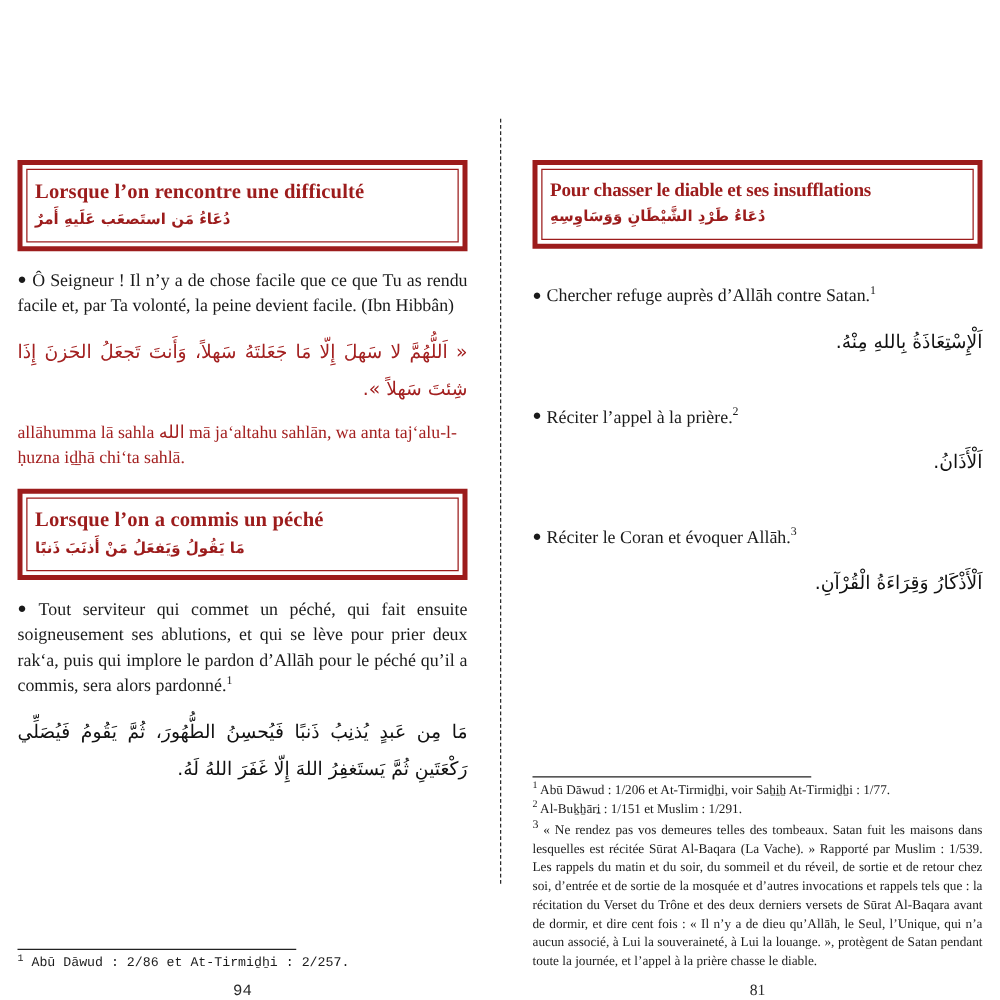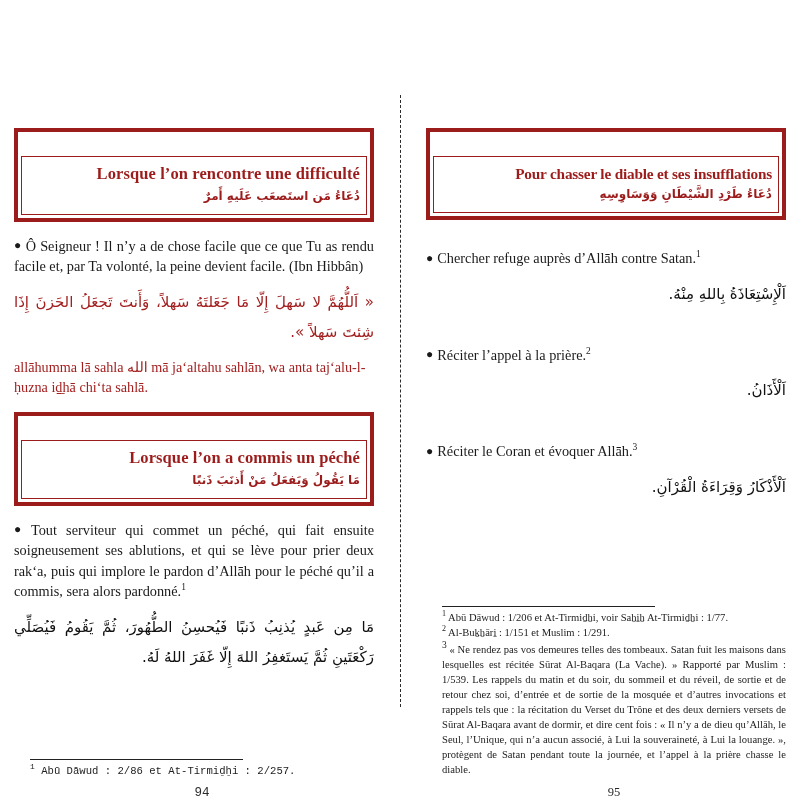--- a/index.html
+++ b/index.html
@@ -56,22 +56,21 @@
   
   .title-box {
     border: 4px solid #9c1c1c;
     padding: 3px;
     background: #ffffff;
     margin-bottom: 14px;
   }
   .title-box-inner {
     border: 1px solid #9c1c1c;
     padding: 7px 6px 9px 6px;
-    text-align: right;
-    margin-top: 21px;
+    text-align: left;
   }
   .title-fr {
     color: #9c1c1c;
     font-weight: bold;
     font-size: 16.5px;
     line-height: 1.25;
     letter-spacing: 0.1px;
     white-space: nowrap;
   }
   .title-fr.tight { font-size: 15.3px; letter-spacing: -0.2px; }
@@ -124,21 +123,21 @@
     text-align: left;
     margin: 2px 0 14px 0;
   }
 
   .spacer-sm { height: 14px; }
   .spacer-md { height: 26px; }
 
   
   .footnotes {
     position: absolute;
-    left: 16px; right: 0;
+    left: 0; right: 0;
     bottom: 0;
   }
   .page-left .footnotes { padding: 0 26px 0 14px; font-family: Liberation Mono, monospace; }
   .page-right .footnotes { padding: 0 14px 0 26px; }
 
   .fn-rule {
     border: 0;
     border-top: 1px solid #222;
     margin: 0 0 4px 0;
     width: 62%;
@@ -233,19 +232,19 @@
     </div>
 
     <div class="footnotes">
       <hr class="fn-rule">
       <p class="fn-line"><sup>1</sup>
          <span>Abū Dāwud : 1/206 et At-Tirmiḏẖi, voir Saẖi̱ẖ At-Tirmiḏẖi : 1/77.</span></p>
       <p class="fn-line"><sup>2</sup>
          <span>Al-Buḵẖāri̱ : 1/151 et Muslim : 1/291.</span></p>
       <p class="fn-block"><sup>3</sup>
          <span>« Ne rendez pas vos demeures telles des tombeaux. Satan fuit les maisons dans lesquelles est récitée Sūrat Al-Baqara (La Vache). » Rapporté par Muslim : 1/539. Les rappels du matin et du soir, du sommeil et du réveil, de sortie et de retour chez soi, d’entrée et de sortie de la mosquée et d’autres invocations et rappels tels que : la récitation du Verset du Trône et des deux derniers versets de Sūrat Al-Baqara avant de dormir, et dire cent fois : « Il n’y a de dieu qu’Allāh, le Seul, l’Unique, qui n’a aucun associé, à Lui la souveraineté, à Lui la louange. », protègent de Satan pendant toute la journée, et l’appel à la prière chasse le diable.</span></p>
-      <div class="page-number">95</div>
+      <div class="page-number">81</div>
     </div>
   </div>
 
 </div>
 
 <div id="gutter"></div>
 
 </body></html>

